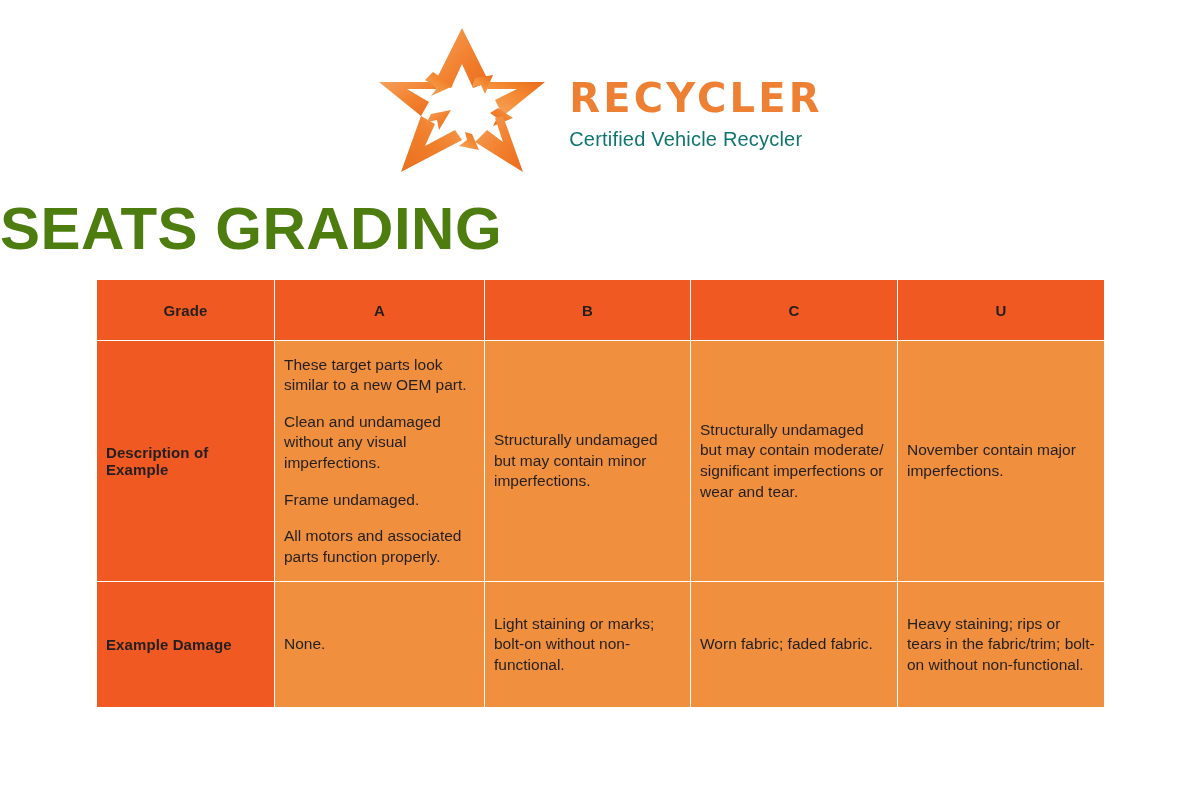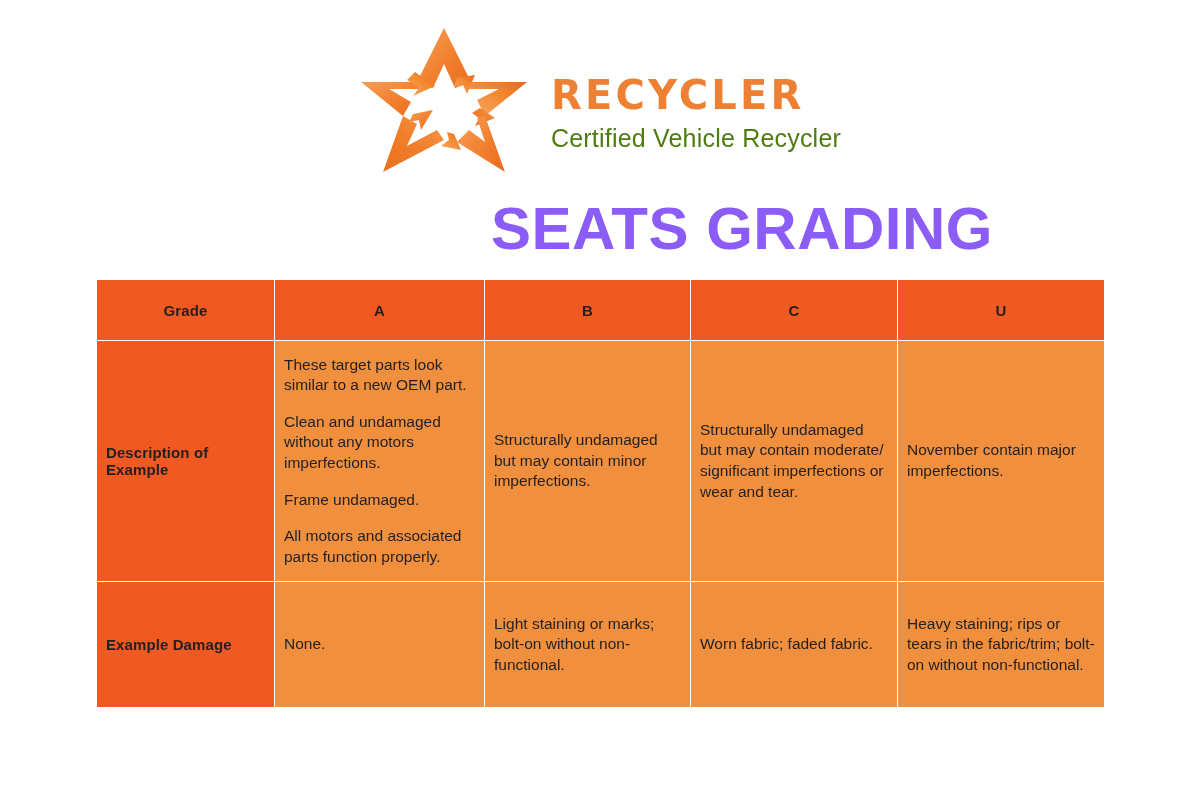--- a/index.html
+++ b/index.html
@@ -54,40 +54,40 @@
     font-family: "DejaVu Sans", sans-serif;
     font-size: 40px;
     font-weight: bold;
     letter-spacing: 3.2px;
     color: #ed8033;
     line-height: 1.0;
     white-space: nowrap;
   }
   .logo-tagline {
     font-family: "Liberation Sans", sans-serif;
-    font-size: 25px;
+    font-size: 20px;
     font-weight: normal;
-    color: #4d7c0f;
+    color: #0f766e;
     line-height: 1.0;
     margin-top: 11px;
     letter-spacing: 0.2px;
     white-space: nowrap;
   }
 
   
   .page-title {
     position: absolute;
     left: 0;
     top: 197px;
     width: 993px;
-    text-align: right;
+    text-align: left;
     font-family: "Liberation Sans", sans-serif;
     font-size: 60px;
     font-weight: bold;
-    color: #8b5cf6;
+    color: #4d7c0f;
     letter-spacing: 0.5px;
     line-height: 1.05;
   }
 
   
   .grading-table {
     position: absolute;
     left: 96px;
     top: 279px;
     width: 1008px;
@@ -211,21 +211,21 @@
         <th>C</th>
         <th>U</th>
       </tr>
     </thead>
     <tbody>
 
       <tr class="row-desc">
         <td class="row-label">Description of Example</td>
         <td class="cell">
           <p>These target parts look similar to a new OEM part.</p>
-          <p>Clean and undamaged without any motors imperfections.</p>
+          <p>Clean and undamaged without any visual imperfections.</p>
           <p>Frame undamaged.</p>
           <p>All motors and associated parts function properly.</p>
         </td>
         <td class="cell">
           <p>Structurally undamaged but may contain minor imperfections.</p>
         </td>
         <td class="cell">
           <p>Structurally undamaged but may contain moderate/ significant imperfections or wear and tear.</p>
         </td>
         <td class="cell">

